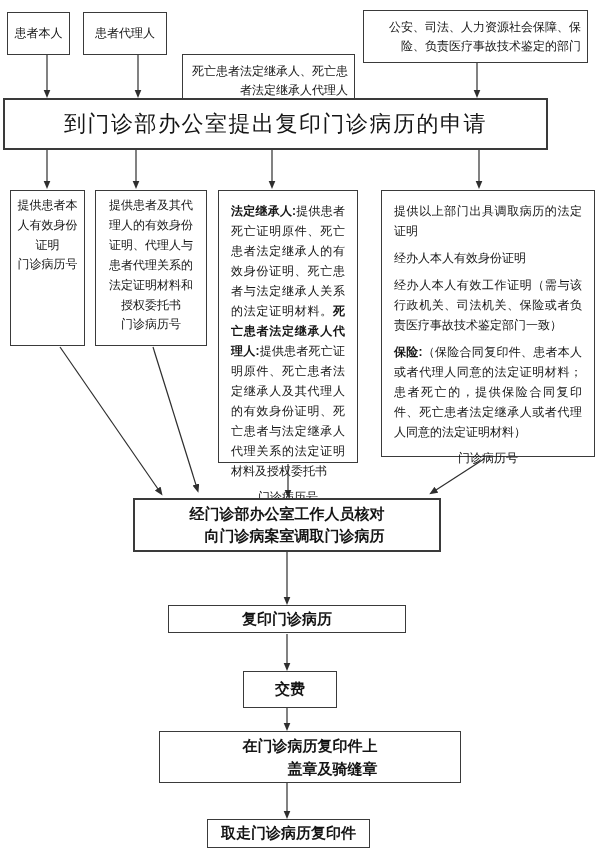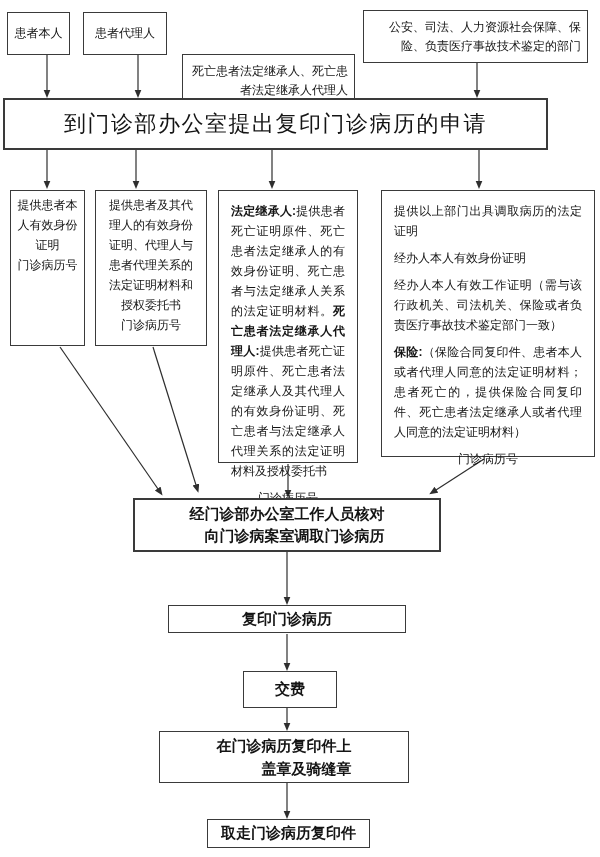--- a/index.html
+++ b/index.html
@@ -16,27 +16,27 @@
   .b1{left:7px;top:12px;width:63px;height:43px;}
   .b2{left:83px;top:12px;width:84px;height:43px;}
   .b3{left:182px;top:10px;width:173px;height:53px;padding:0 6px;margin-top:44px;}
   .b4{left:363px;top:10px;width:225px;height:53px;padding:0 6px;}
   .det{font-size:12px;line-height:20px;}
   .r1{left:10px;top:190px;width:75px;height:156px;padding:4px 3px;text-align:center;}
   .r2{left:95px;top:190px;width:112px;height:156px;padding:4px 9px;text-align:center;}
   .r3{left:218px;top:190px;width:140px;height:273px;padding:3px 5px;}
   .r4{left:381px;top:190px;width:214px;height:267px;padding:3px 5px;}
   .r3 p,.r4 p{margin:7px;text-align:justify;}
-  .rn{text-align:center;}
+  .rn{text-align:center;font-family:Liberation Mono, monospace;}
   b{font-weight:bold;}
   .step{font-weight:bold;font-size:15px;}
   .ver{left:133px;top:498px;width:308px;height:54px;border-width:2px;line-height:22px;}
   .cp{left:168px;top:605px;width:238px;height:28px;}
   .pay{left:243px;top:671px;width:94px;height:37px;}
-  .stamp{left:159px;top:731px;width:250px;height:52px;line-height:23px;}
+  .stamp{left:159px;top:731px;width:302px;height:52px;line-height:23px;}
   .take{left:207px;top:819px;width:163px;height:29px;}
 </style>
 </head>
 <body>
 
 <div class="stage">
 
   <svg class="arrow-layer" width="600" height="857" viewBox="0 0 600 857" xmlns="http://www.w3.org/2000/svg">
     <defs>
       <marker id="ah" markerUnits="userSpaceOnUse" markerWidth="9" markerHeight="8" refX="0.5" refY="3.5" orient="auto">

